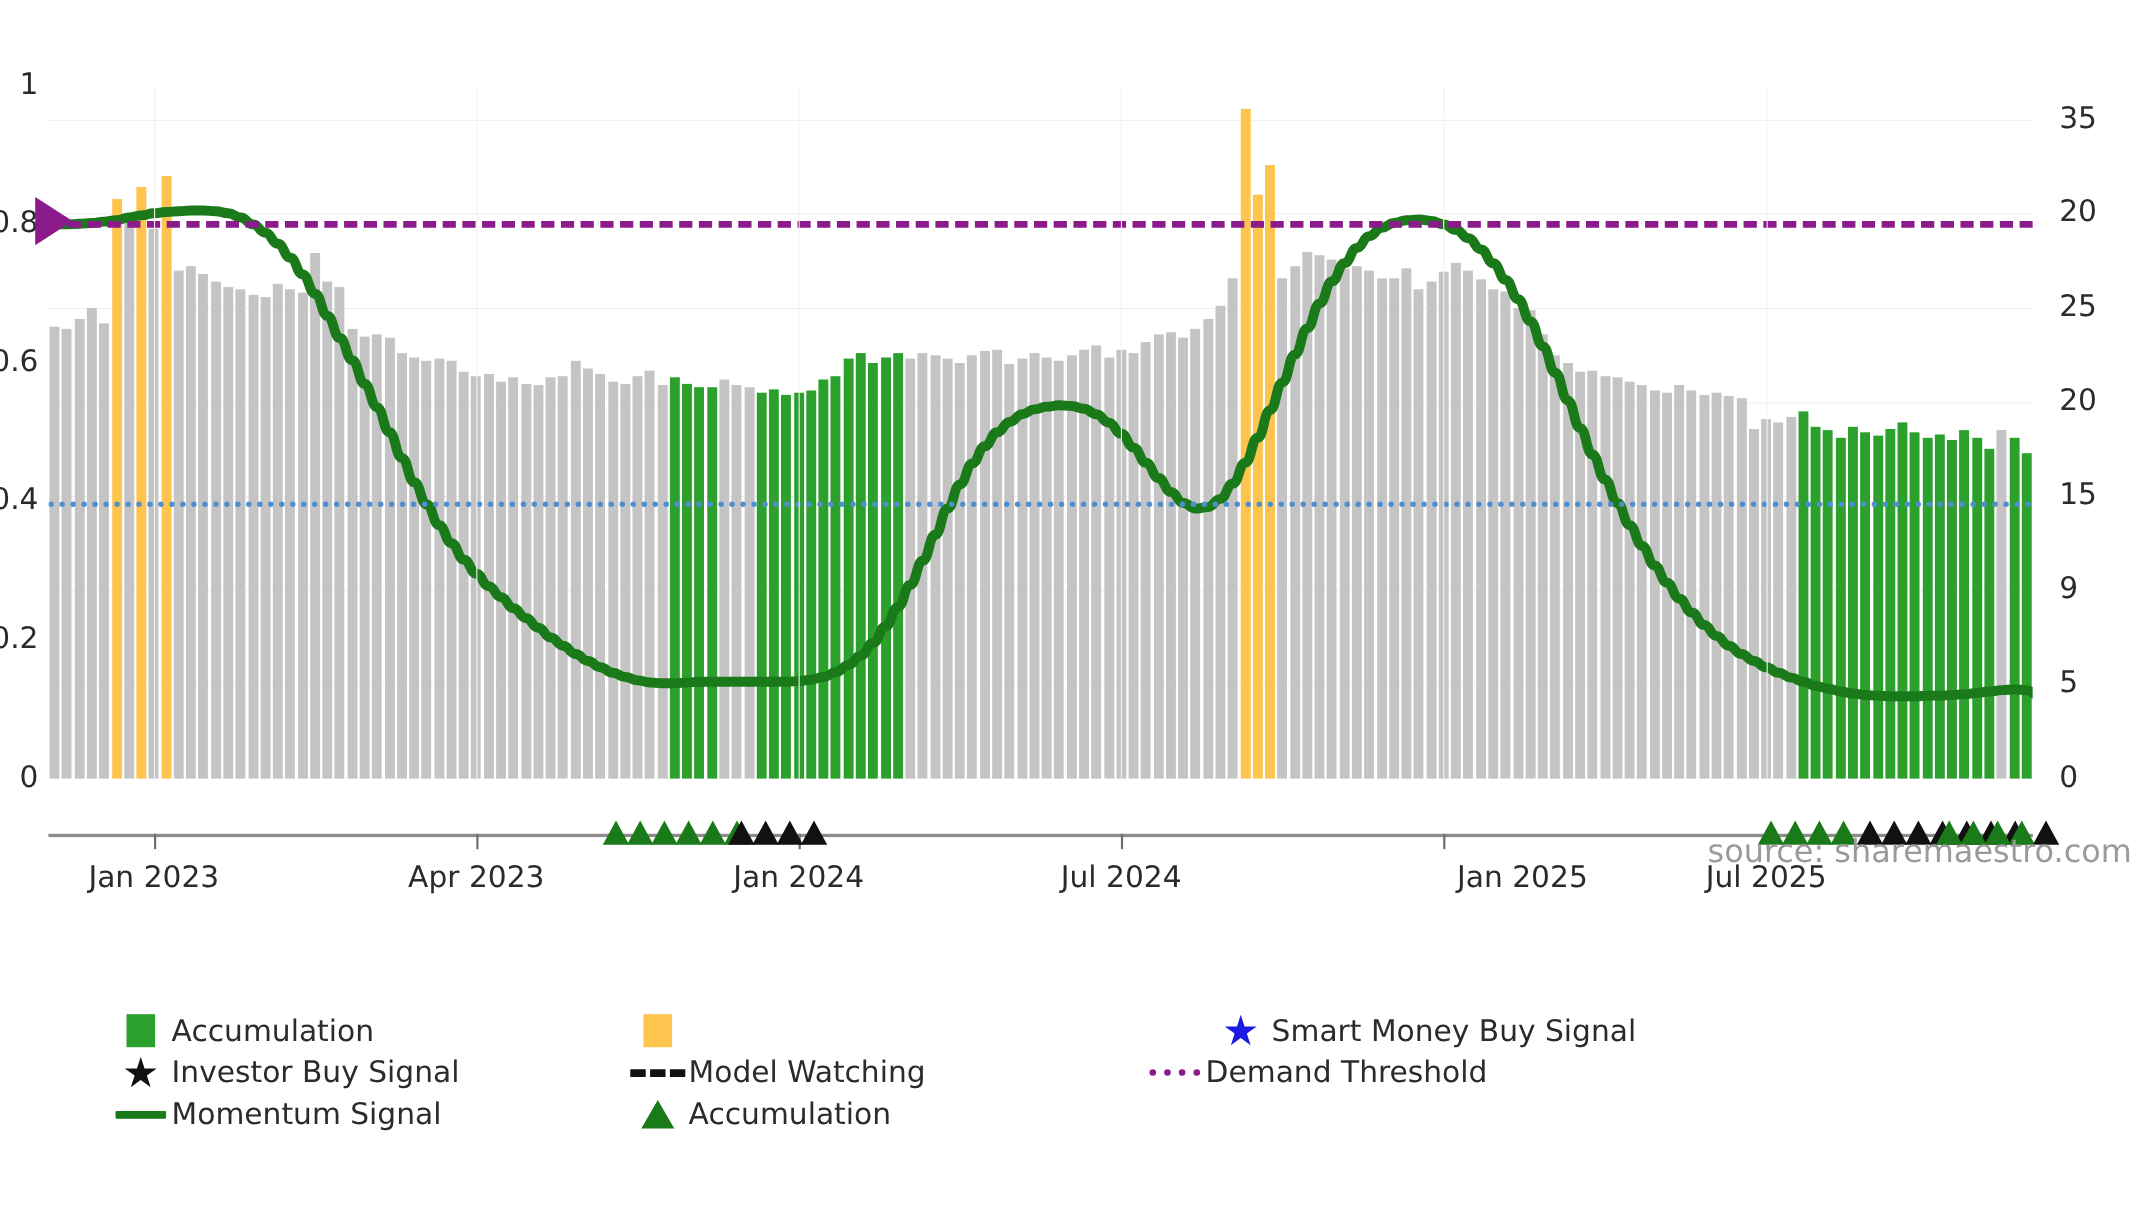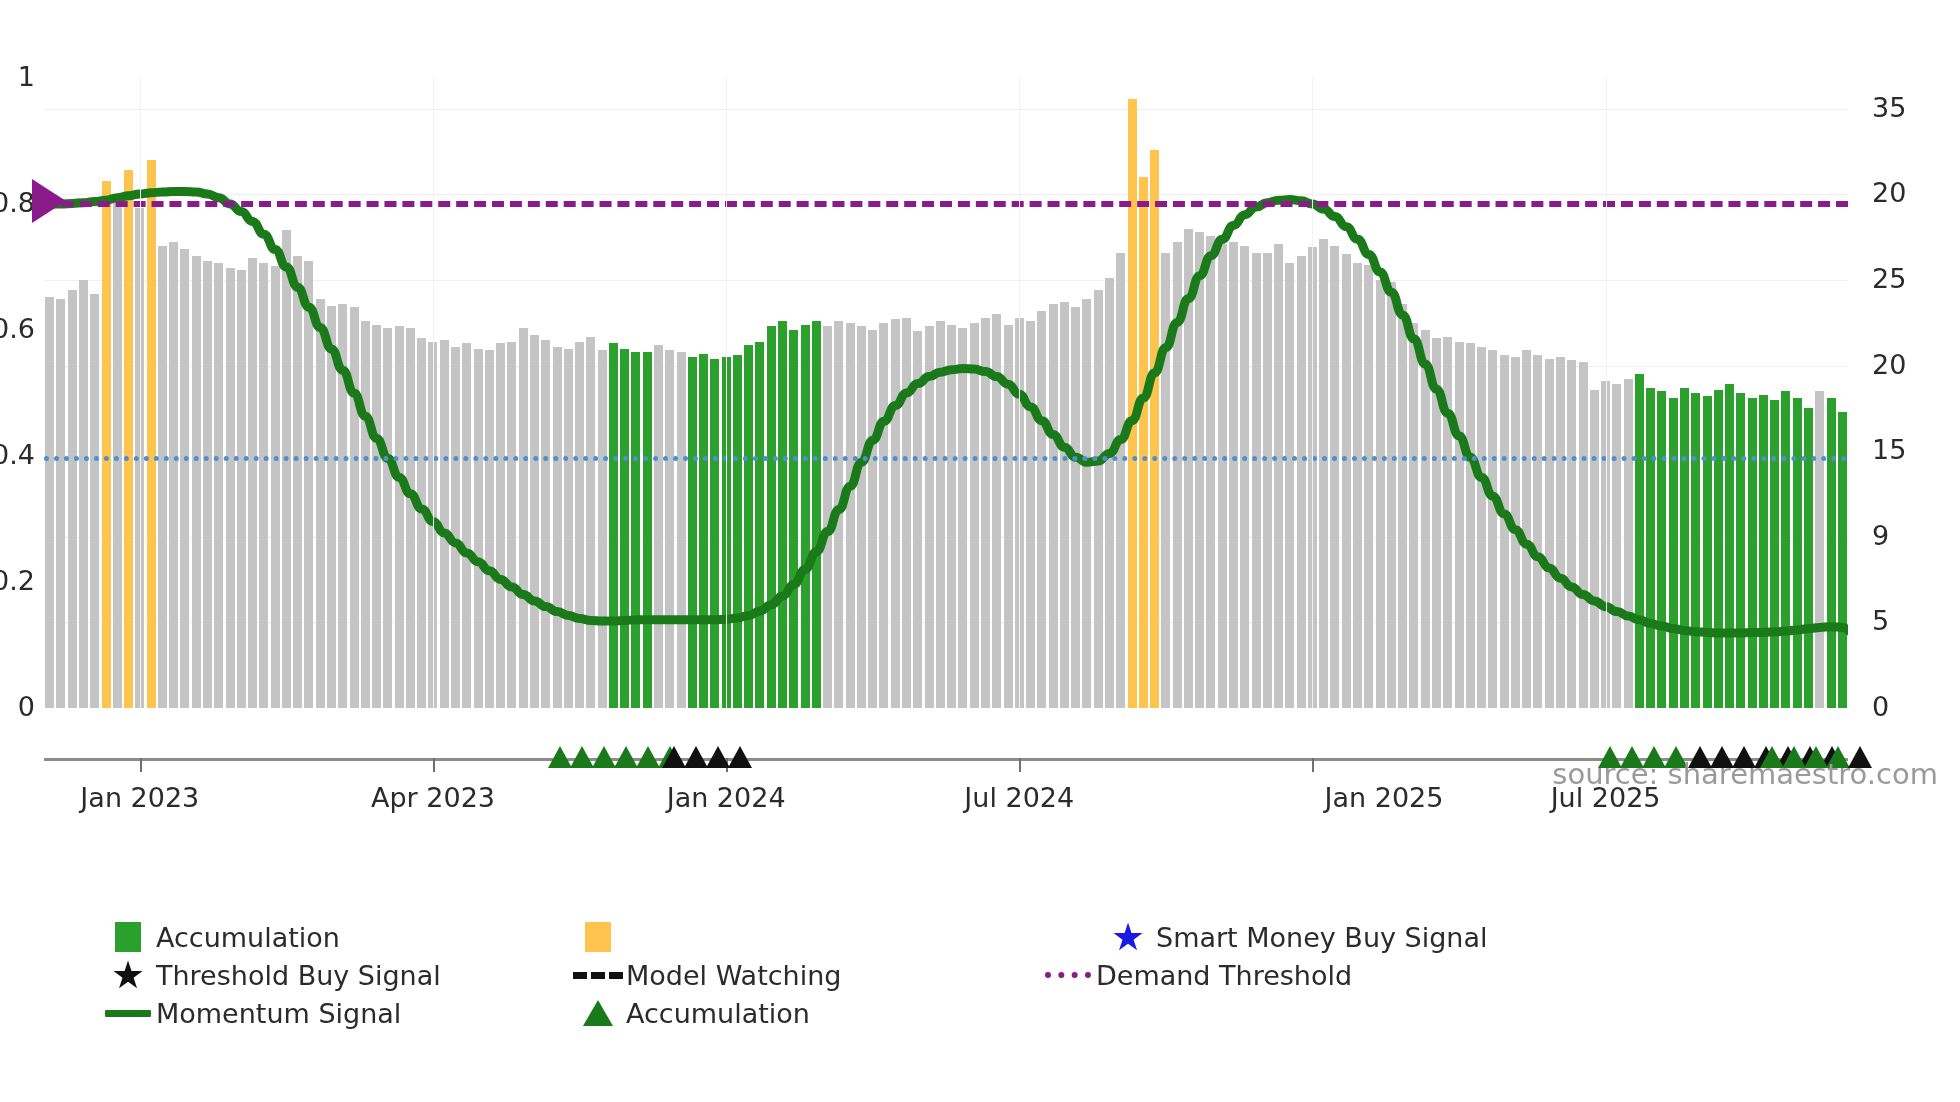--- a/index.html
+++ b/index.html
@@ -344,21 +344,21 @@
             <span class="star" style="color:#1a1ae0">★</span>
           </span>
         <span class="ltxt">Smart Money Buy Signal</span>
       </div>
     </div>
     <div class="lrow">
       <div class="lcell lc0">
         <span class="lkey">
             <span class="star" style="color:#111111">★</span>
           </span>
-        <span class="ltxt">Threshold Buy Signal</span>
+        <span class="ltxt">Investor Buy Signal</span>
       </div>
       <div class="lcell lc1">
         <span class="lkey">
             <span class="dashed"></span>
           </span>
         <span class="ltxt">Model Watching</span>
       </div>
       <div class="lcell lc3">
         <span class="lkey">
             <span class="dotted purple"></span>

